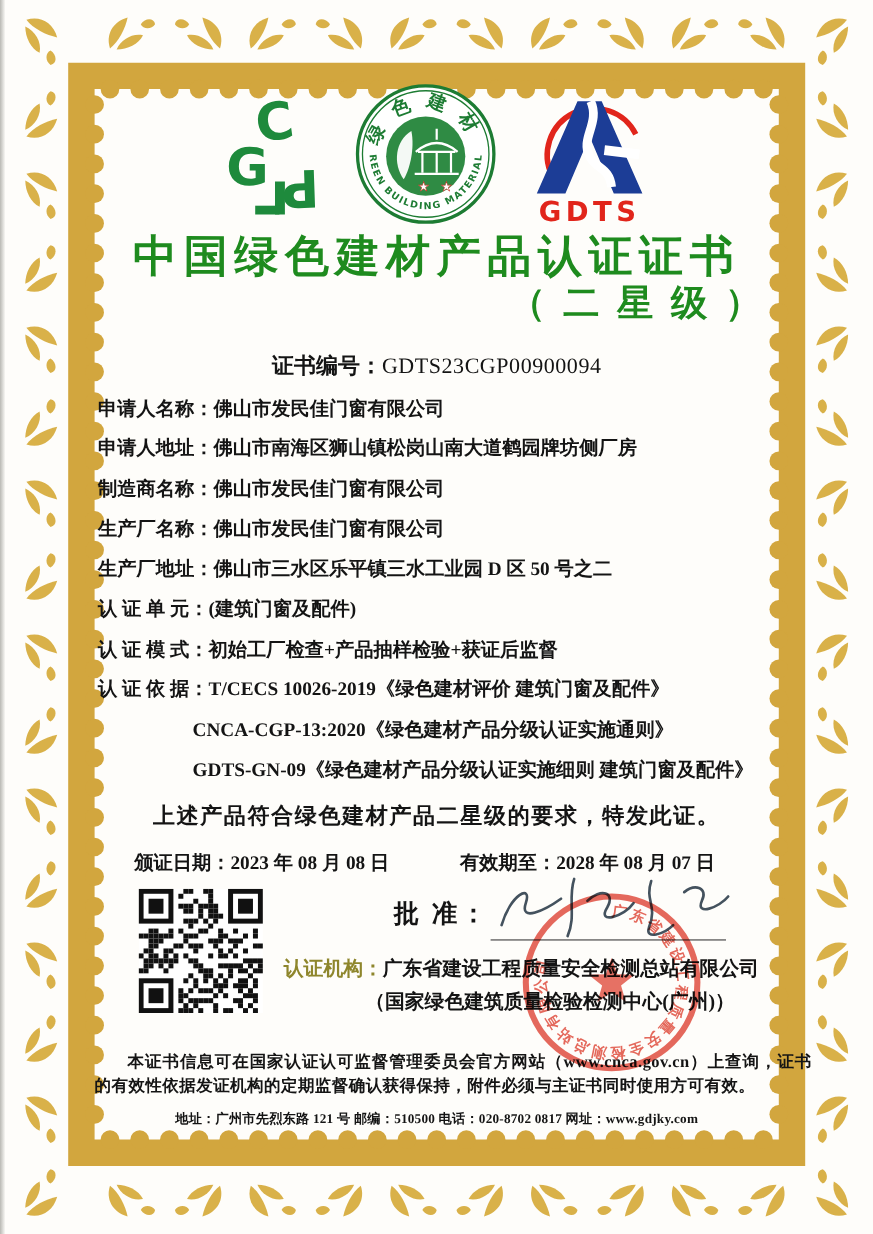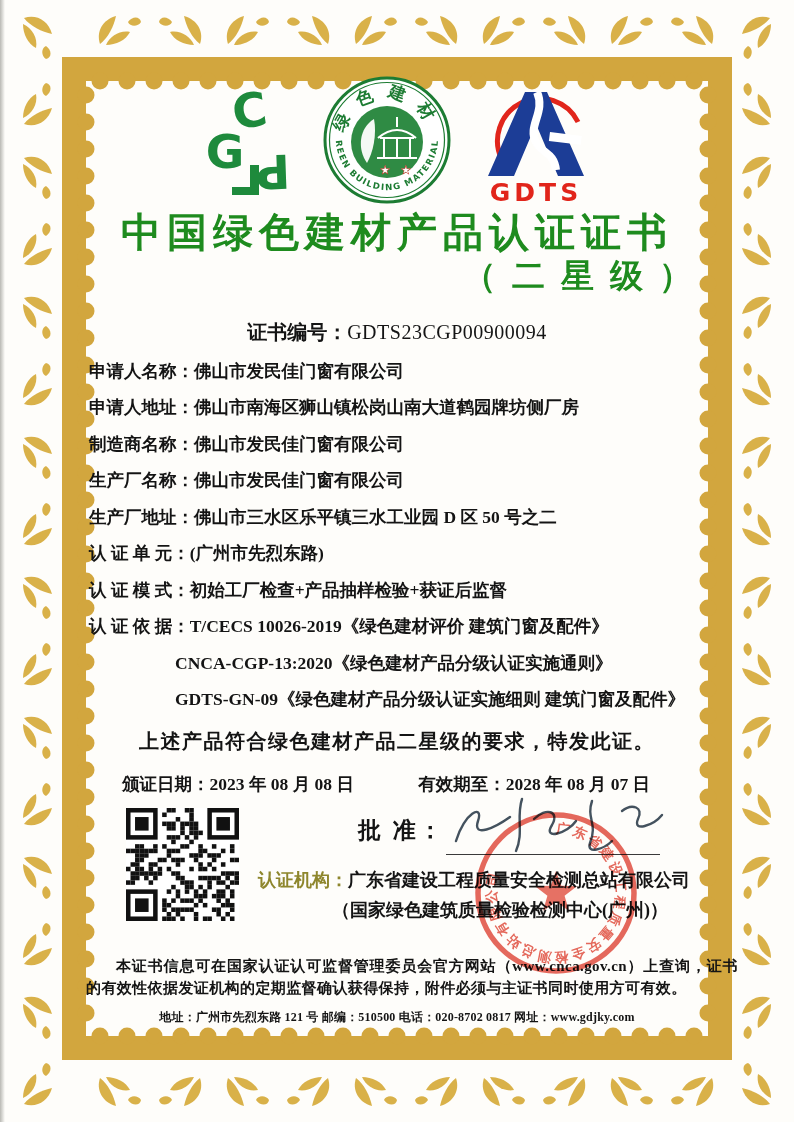--- a/index.html
+++ b/index.html
@@ -293,21 +293,21 @@
     <div class="certno">
       <span class="lbl">证书编号：</span><span class="num">GDTS23CGP00900094</span>
     </div>
 
     <div class="fields">
       <div class="field-row"><span class="label">申请人名称：</span><span>佛山市发民佳门窗有限公司</span></div>
       <div class="field-row"><span class="label">申请人地址：</span><span>佛山市南海区狮山镇松岗山南大道鹤园牌坊侧厂房</span></div>
       <div class="field-row"><span class="label">制造商名称：</span><span>佛山市发民佳门窗有限公司</span></div>
       <div class="field-row"><span class="label">生产厂名称：</span><span>佛山市发民佳门窗有限公司</span></div>
       <div class="field-row"><span class="label">生产厂地址：</span><span>佛山市三水区乐平镇三水工业园 D 区 50 号之二</span></div>
-      <div class="field-row"><span class="label">认 证 单 元：</span><span>(广州市先烈东路)</span></div>
+      <div class="field-row"><span class="label">认 证 单 元：</span><span>(建筑门窗及配件)</span></div>
       <div class="field-row"><span class="label">认 证 模 式：</span><span>初始工厂检查+产品抽样检验+获证后监督</span></div>
       <div class="field-row"><span class="label">认 证 依 据：</span><span>T/CECS 10026-2019《绿色建材评价 建筑门窗及配件》</span></div>
       <div class="extra-line">CNCA-CGP-13:2020《绿色建材产品分级认证实施通则》</div>
       <div class="extra-line">GDTS-GN-09《绿色建材产品分级认证实施细则 建筑门窗及配件》</div>
     </div>
 
     <div class="statement">上述产品符合绿色建材产品二星级的要求，特发此证。</div>
 
     <div class="dates">
       <span><span>颁证日期：</span><span>2023 年 08 月 08 日</span></span>

